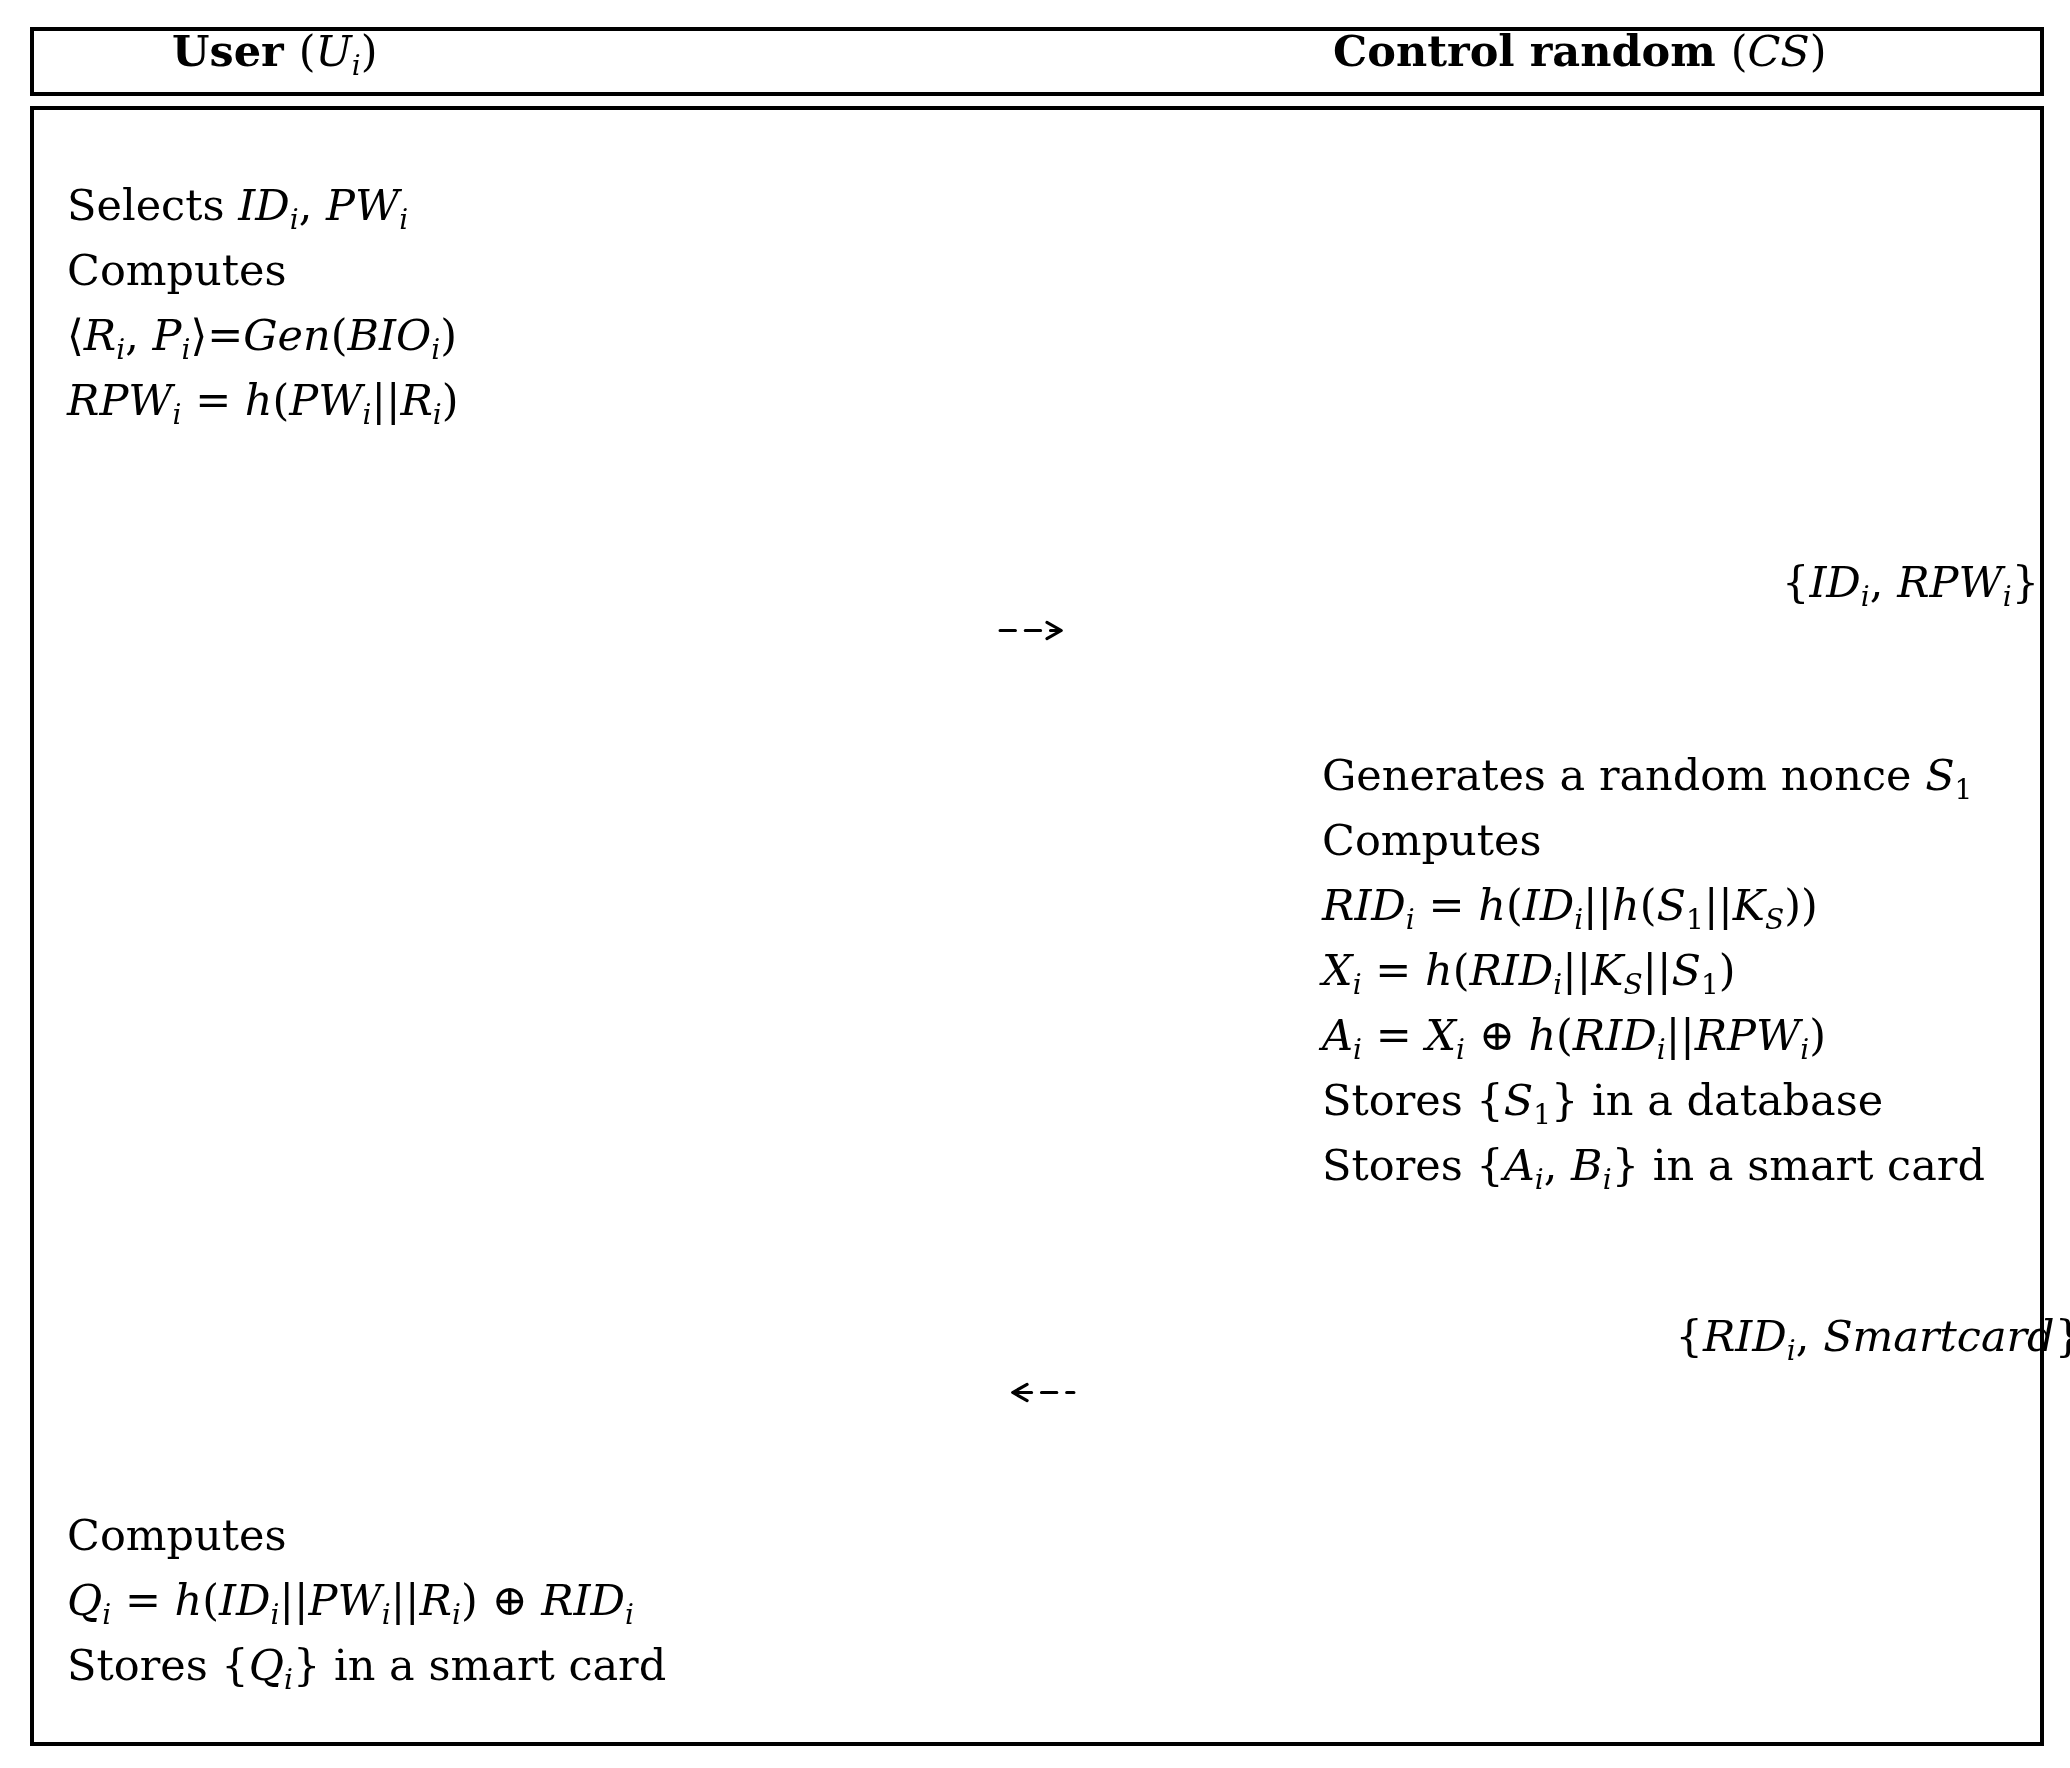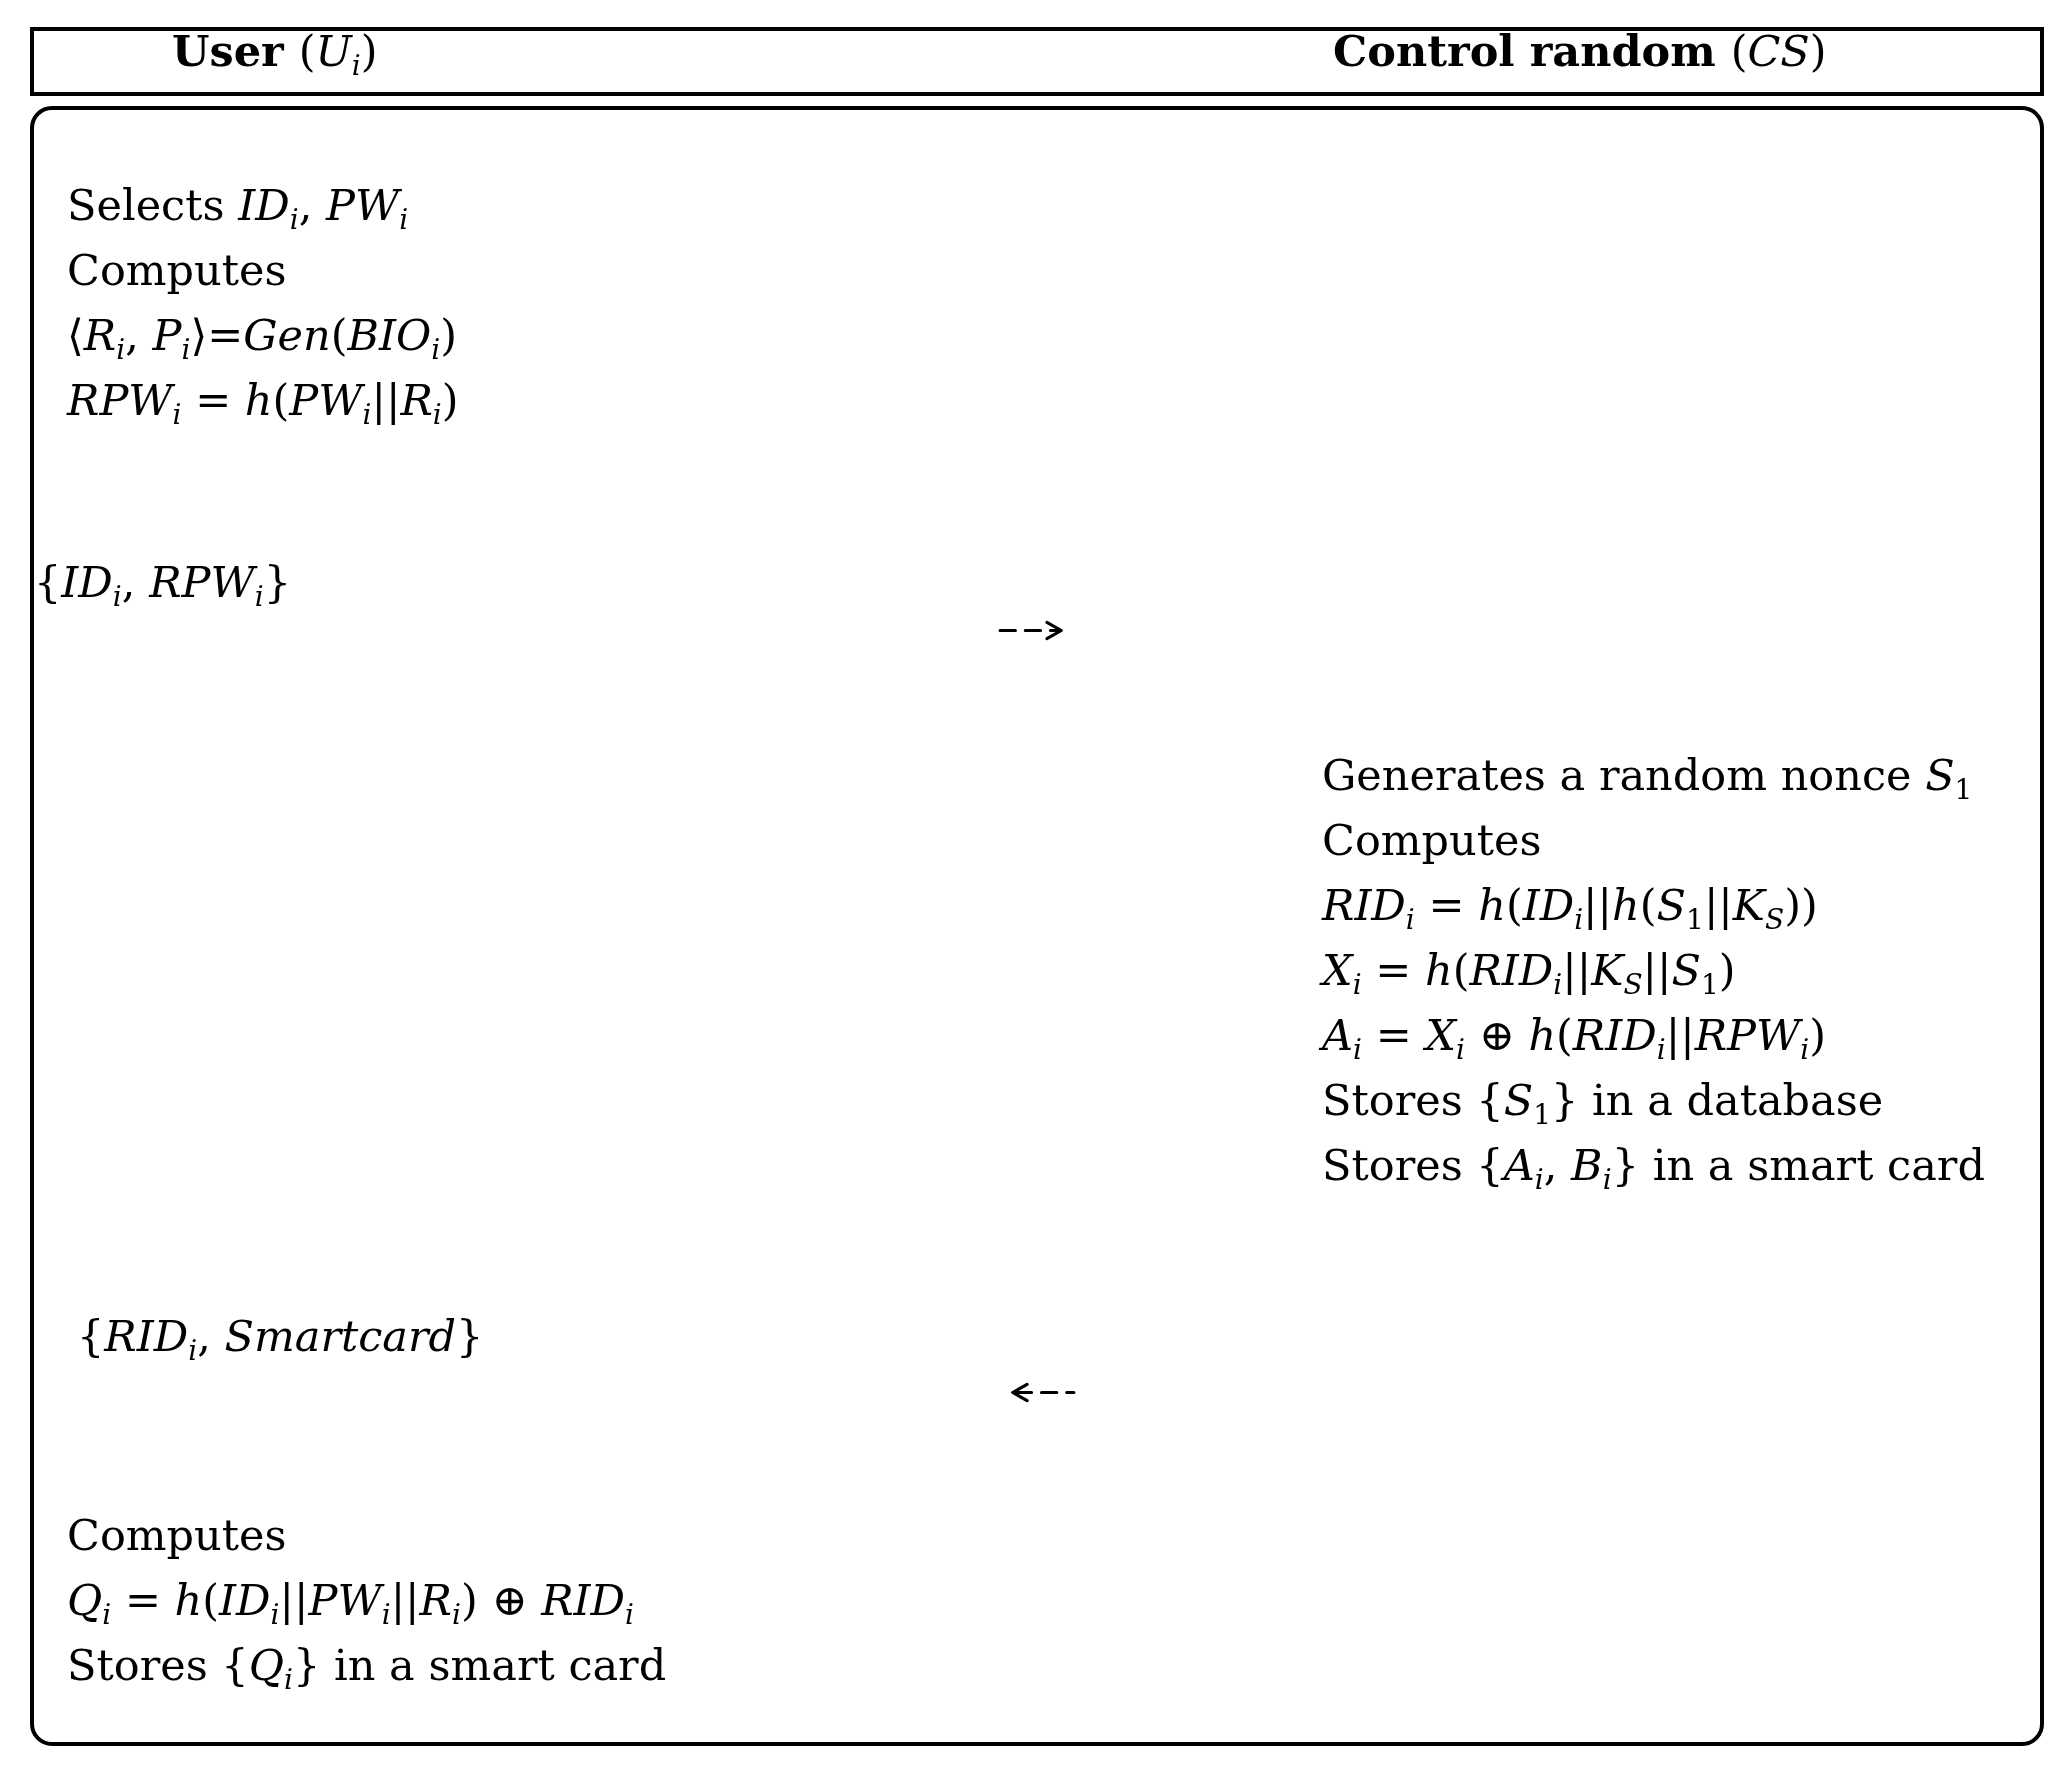--- a/index.html
+++ b/index.html
@@ -12,34 +12,34 @@
     font-size:43px;
     line-height:65px;
   }
   .box{
     position:absolute;
     border:4.5px solid #000;
     box-sizing:border-box;
     background:#fff;
   }
   #header-box{left:30px;top:27px;width:2014px;height:69px;}
-  #body-box{left:30px;top:106px;width:2014px;height:1640px;border-radius:22px;}
+  #body-box{left:30px;top:106px;width:2014px;height:1640px;}
   .hdr{
     position:absolute;top:50%;transform:translateY(-50%);
     white-space:nowrap;line-height:1;
   }
   #hdr-user{left:138px;}
   #hdr-cs{left:1299px;}
   .block{position:absolute;white-space:nowrap;}
   #user-block-1{left:33px;top:63px;}
   #server-block{left:1288px;top:633px;}
   #user-block-2{left:33px;top:1393px;}
   .msg{
     position:absolute;left:0;width:2005px;
-    text-align:left;white-space:nowrap;
+    text-align:right;white-space:nowrap;
   }
   #message-1{top:440px;}
   #message-2{top:1194px;padding-left:43px;}
   .arrow-wrap{
     position:absolute;left:50%;transform:translateX(-50%);
     width:81px;height:27px;
   }
   #arrow-1{top:507px;}
   #arrow-2{top:1269px;}
   .arrow-wrap svg{display:block;}

